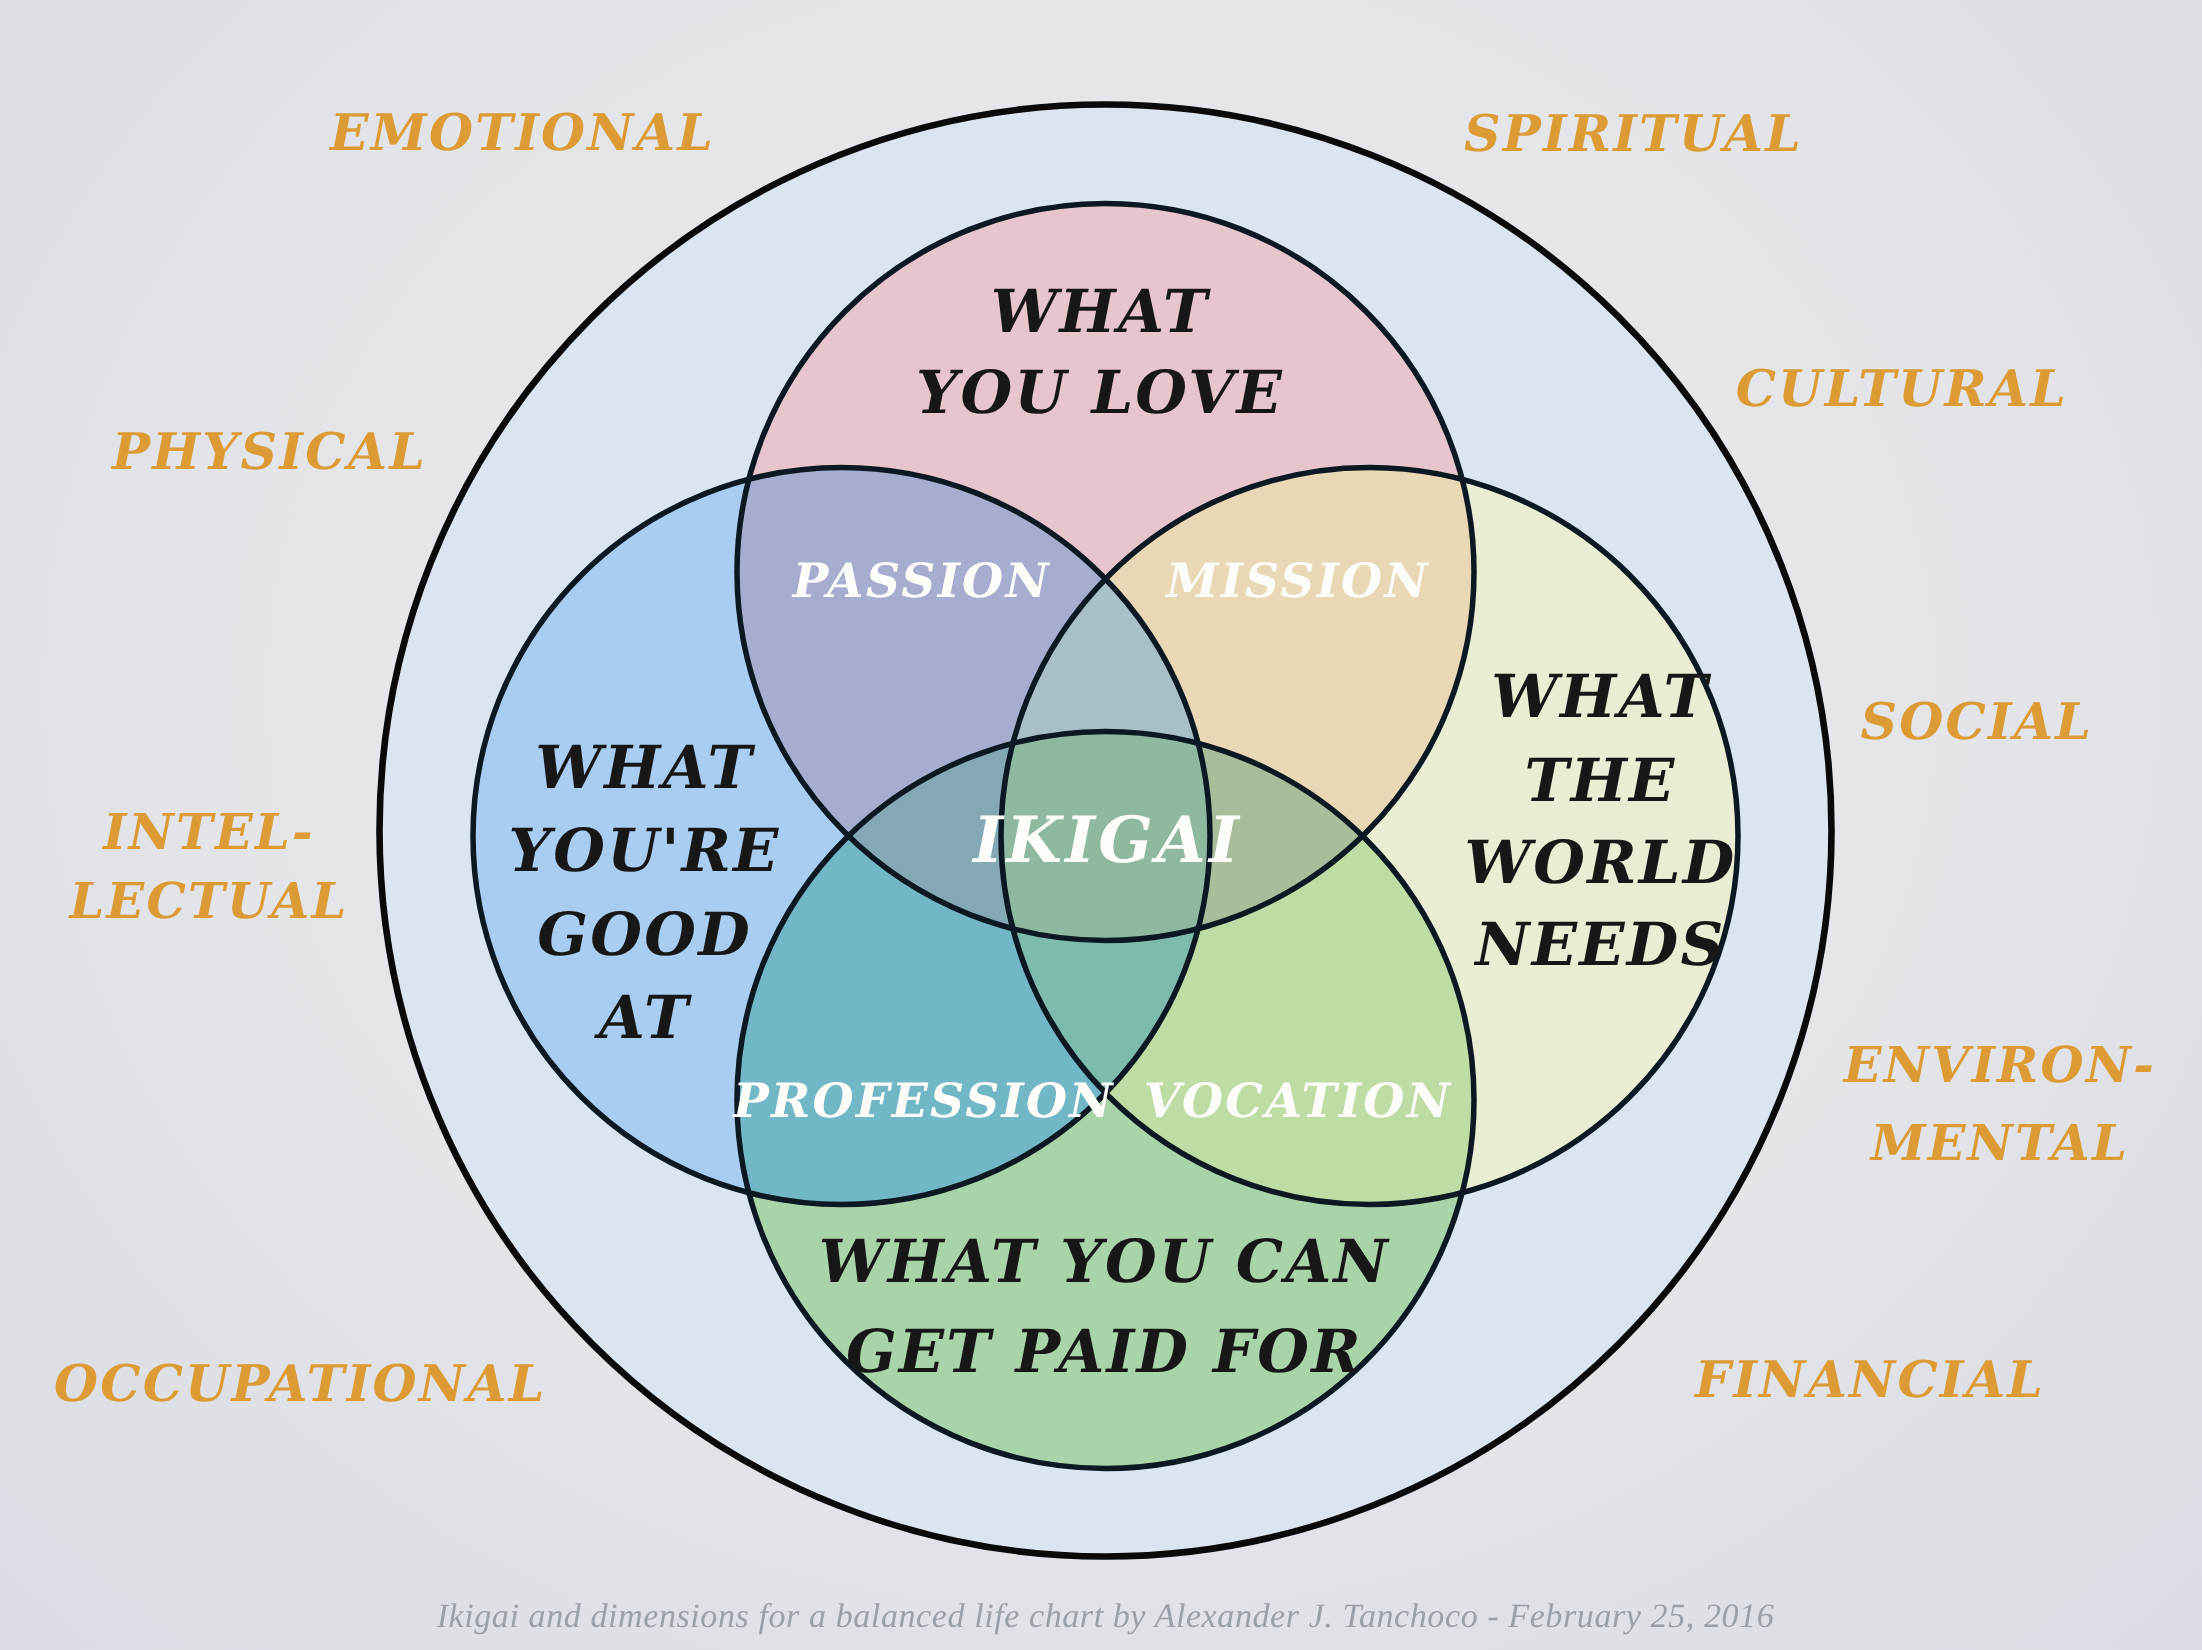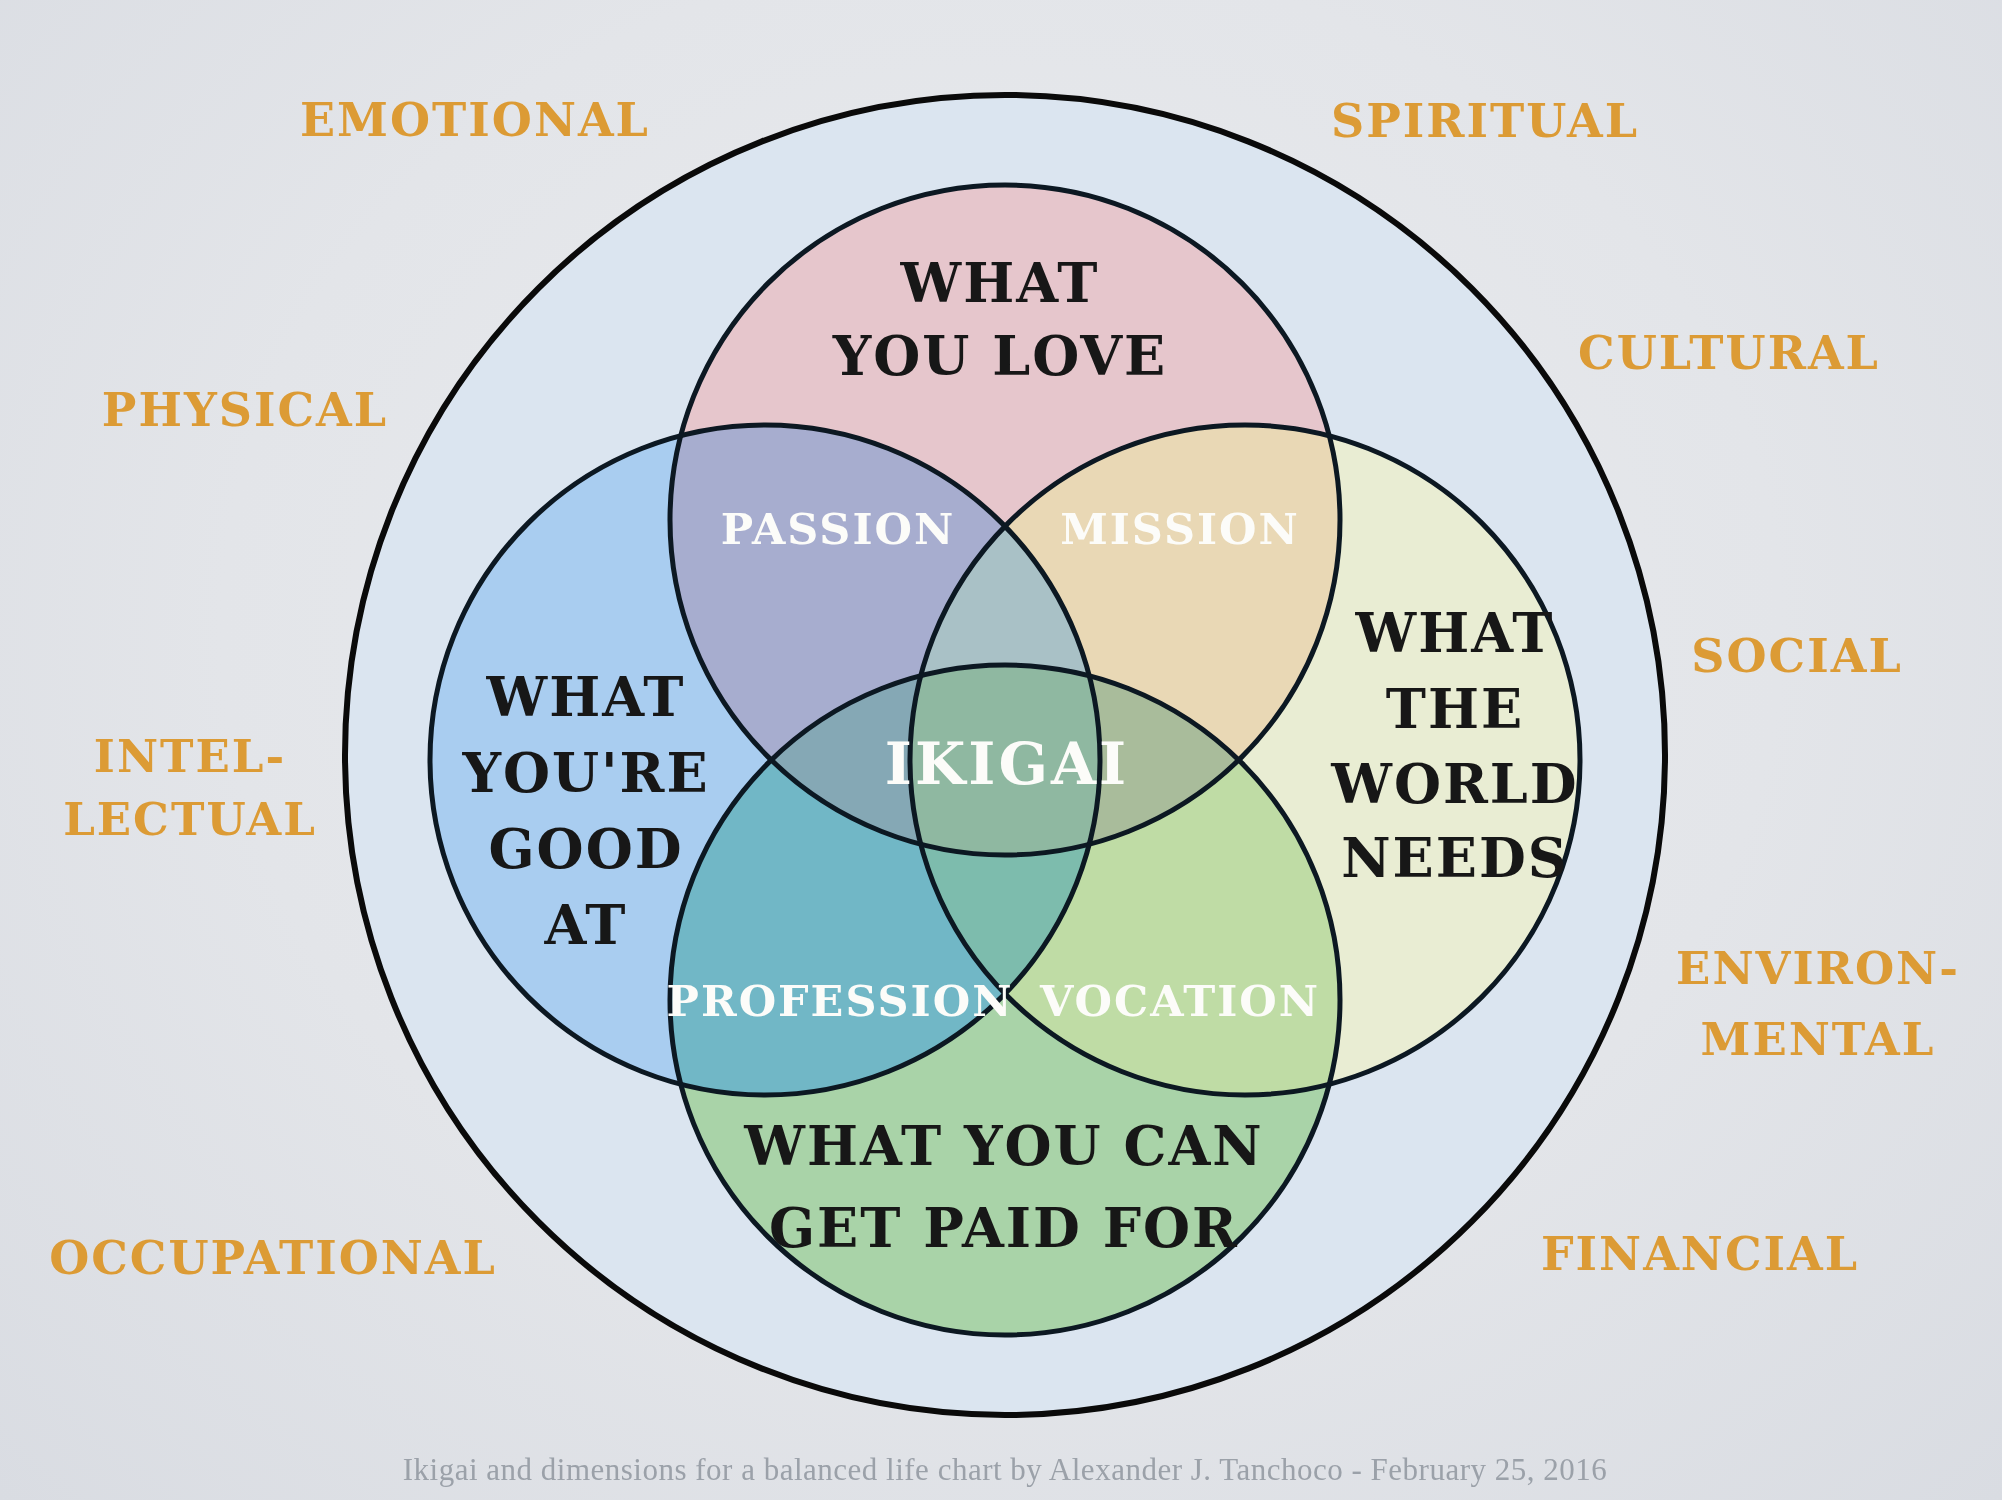--- a/index.html
+++ b/index.html
@@ -1,21 +1,21 @@
 <!DOCTYPE html>
 <html><head>
 <meta charset="utf-8">
 <style>
   html,body{margin:0;padding:0;}
   body{
     width:2002px;height:1500px;overflow:hidden;
     background:radial-gradient(ellipse at 50% 42%, #e9ebee 0%, #e3e5e9 55%, #d9dce2 100%);
     font-family:"DejaVu Serif", serif;
   }
-  .stage{position:relative;width:2002px;height:1500px;}
+  .stage{position:relative;width:2002px;height:1500px;font-style:italic;}
   svg{display:block;}
   text{font-family:"DejaVu Serif", serif;font-weight:bold;}
   .dim-label{font-size:46px;letter-spacing:2px;}
   .dim-label-sm{font-size:45px;letter-spacing:2px;}
   .circle-label{font-size:54px;letter-spacing:2px;}
   .inter-label{font-size:43px;letter-spacing:2px;}
   .ikigai-label{font-size:58px;letter-spacing:3px;}
   .caption-text{font-family:"Liberation Serif", serif;font-weight:normal;font-size:31px;letter-spacing:0.5px;}
 </style>
 </head>

